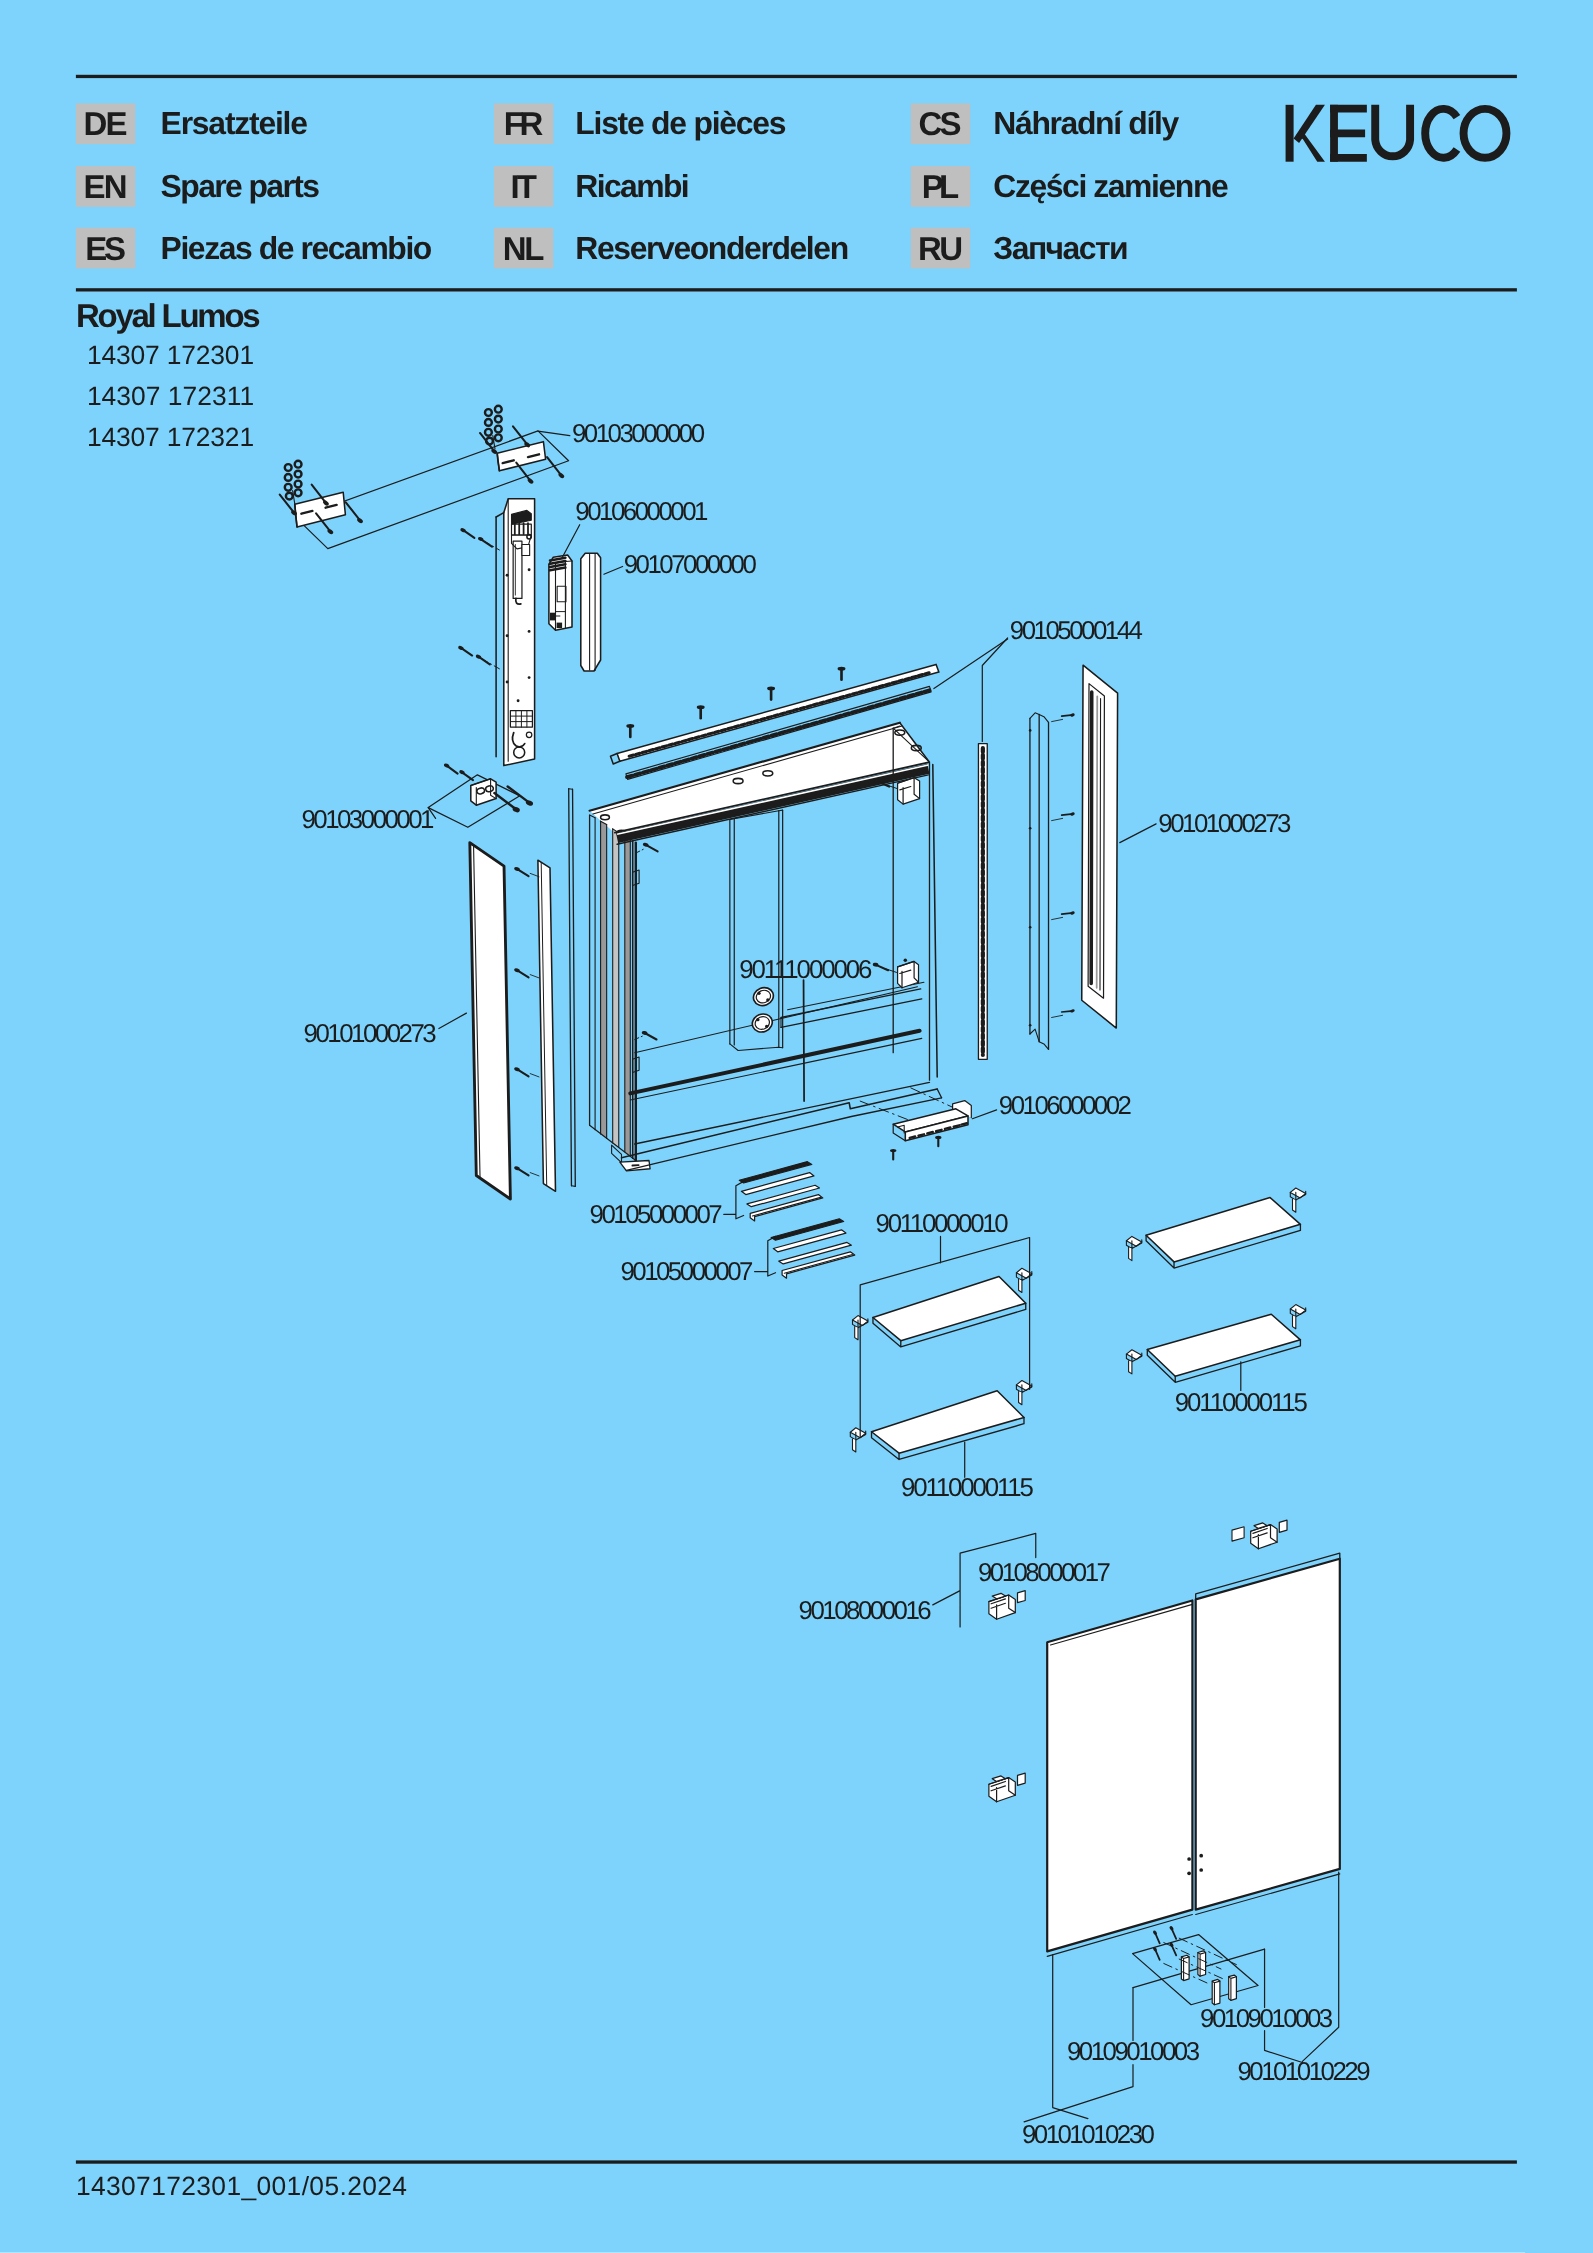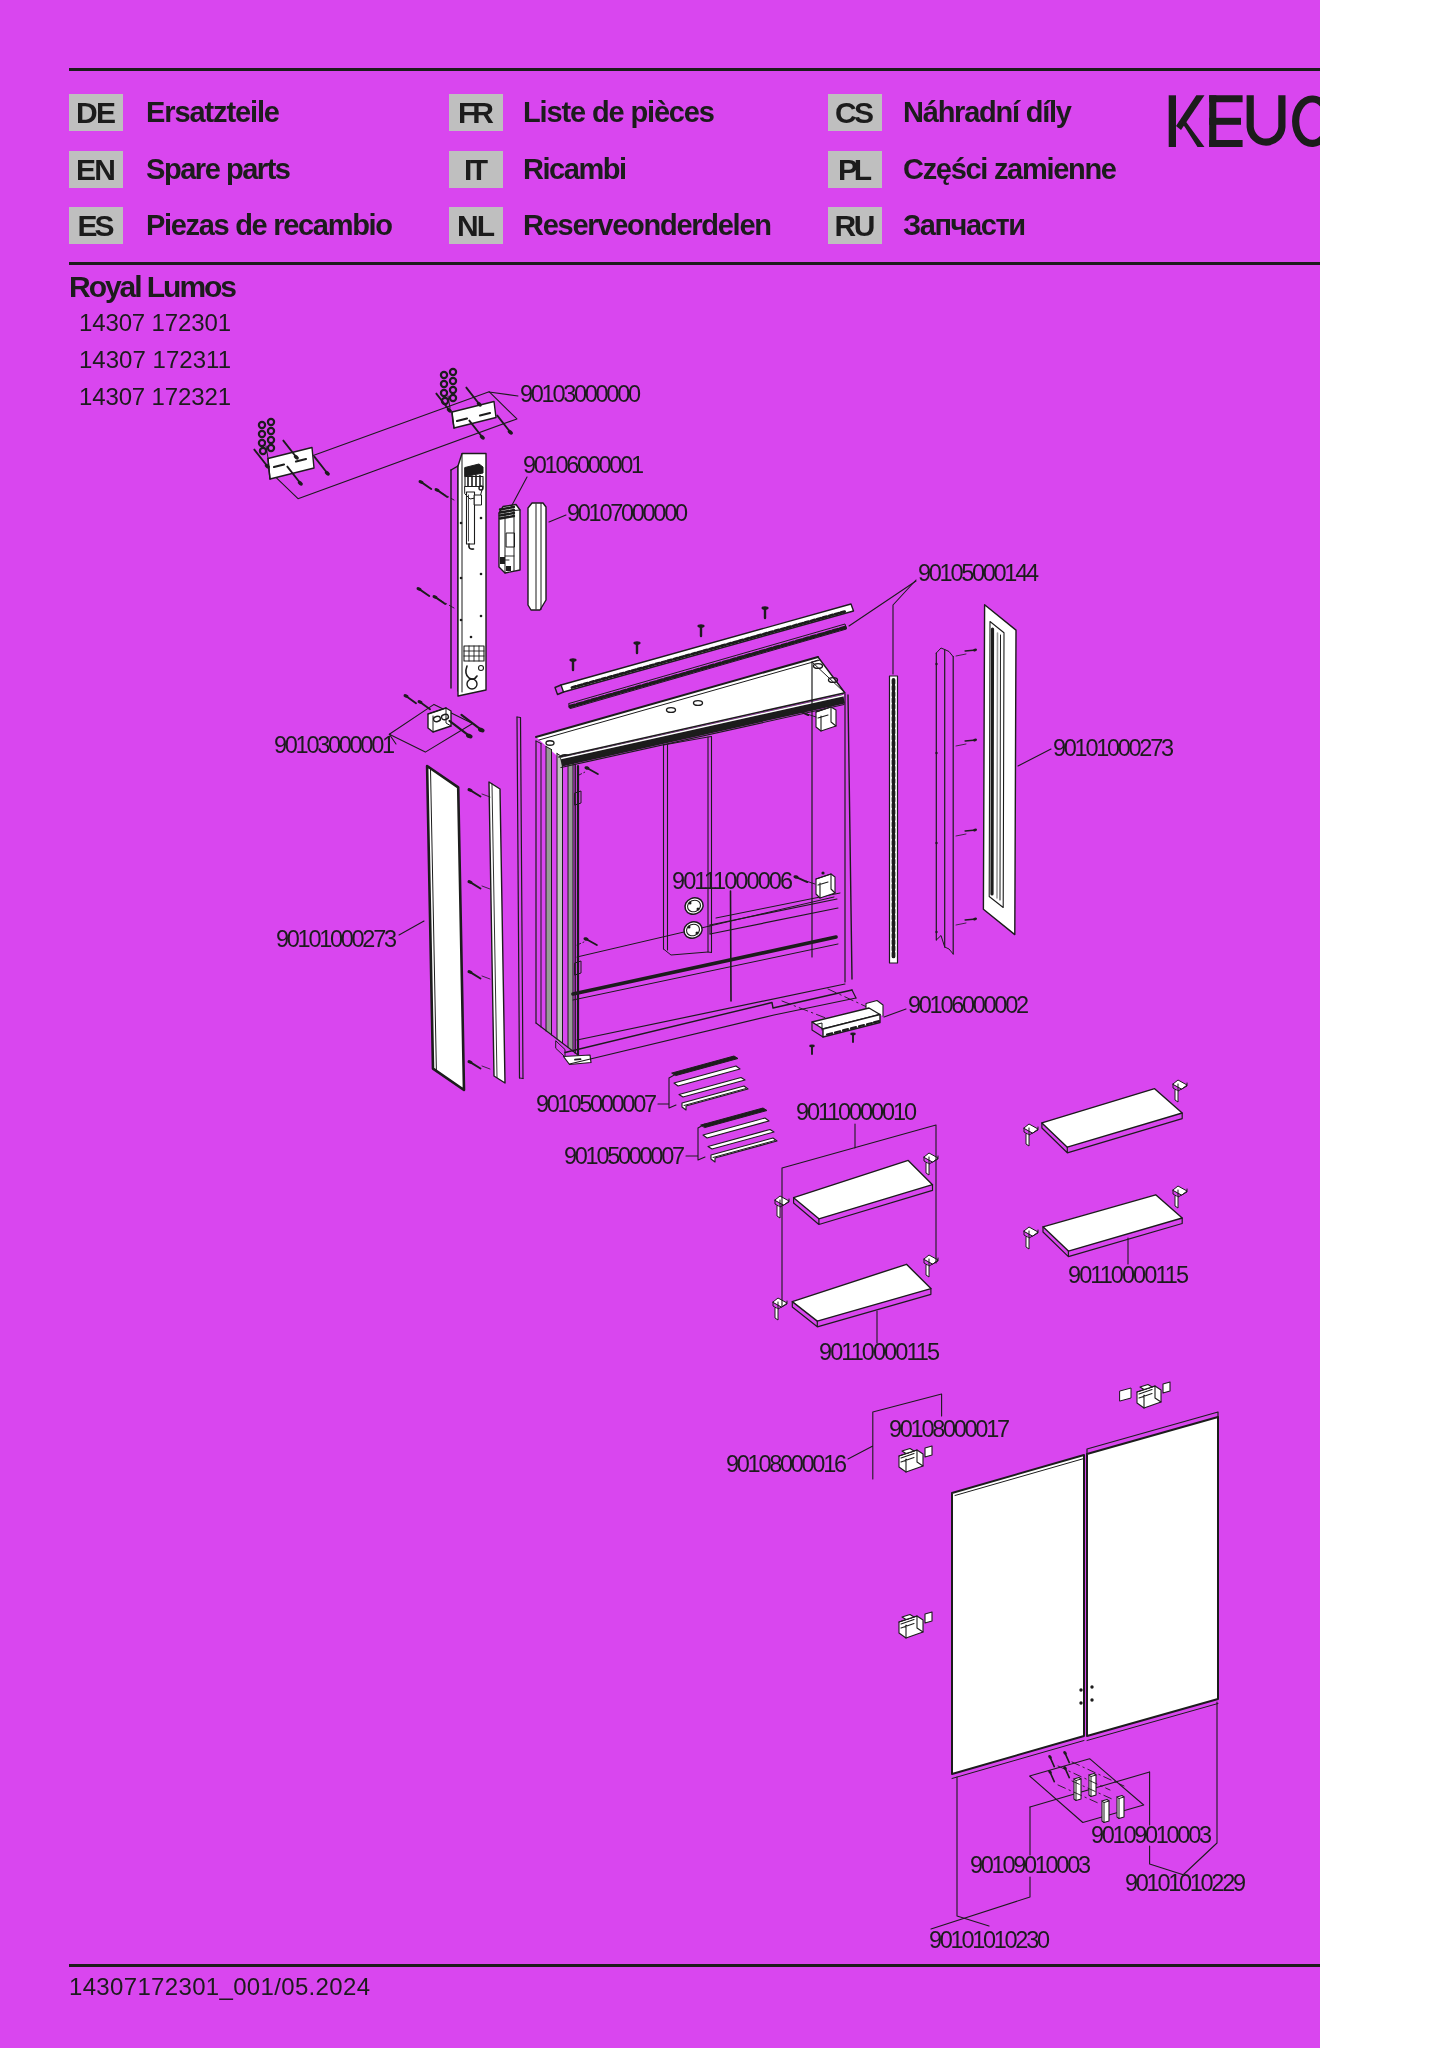--- a/index.html
+++ b/index.html
@@ -1,17 +1,17 @@
 <!DOCTYPE html>
 <html><head>
 <meta charset="utf-8">
 <style>
 html,body{margin:0;padding:0;background:#ffffff;}
 body{font-family:"Liberation Sans",sans-serif;}
-.page{position:relative;width:1320px;height:2048px;background:#d946ef;overflow:hidden;}
+.page{position:relative;width:1448px;height:2048px;background:#7dd3fc;overflow:hidden;}
 svg{position:absolute;left:0;top:0;}
 text{font-family:"Liberation Sans",sans-serif;fill:#1c1c1c;}
 .lbl{font-size:23.5px;}
 .hdr{font-size:29px;font-weight:bold;}
 .bdg{font-size:30px;font-weight:bold;}
 .num{font-size:24px;}
 .ftr{font-size:24px;}
 </style>
 </head>
 <body>

